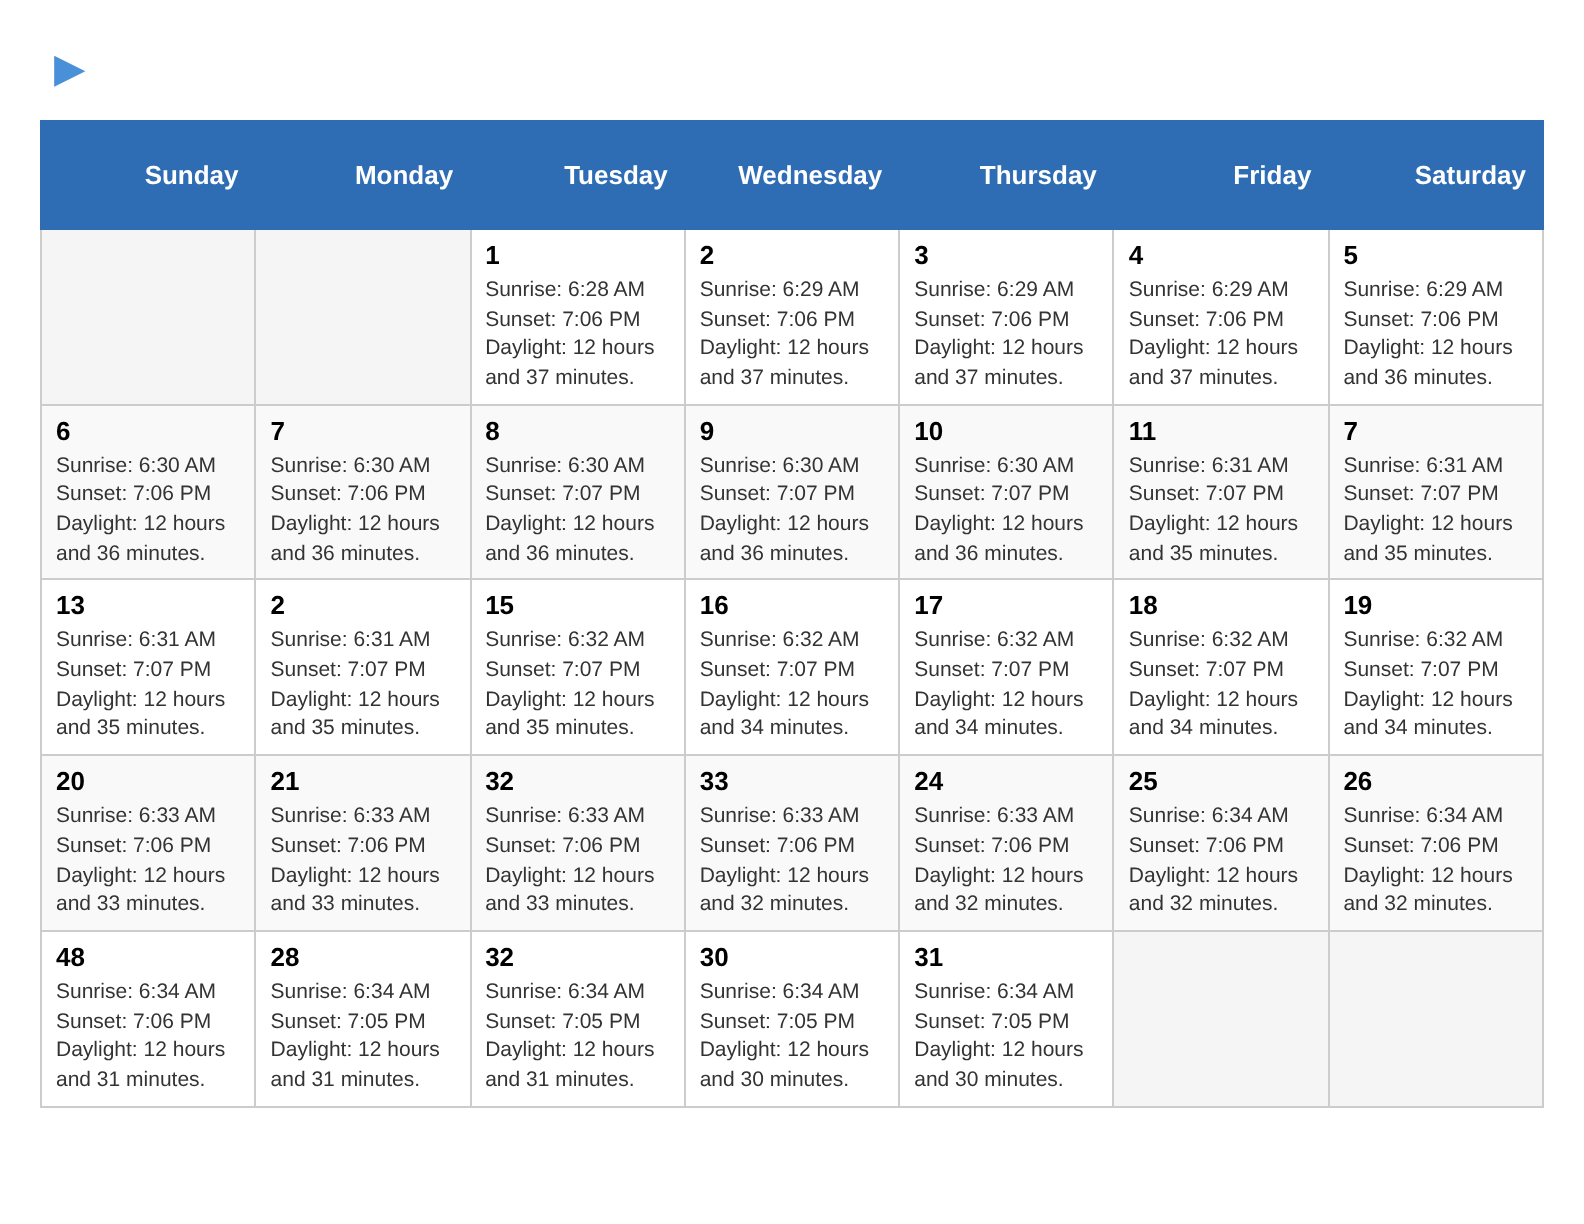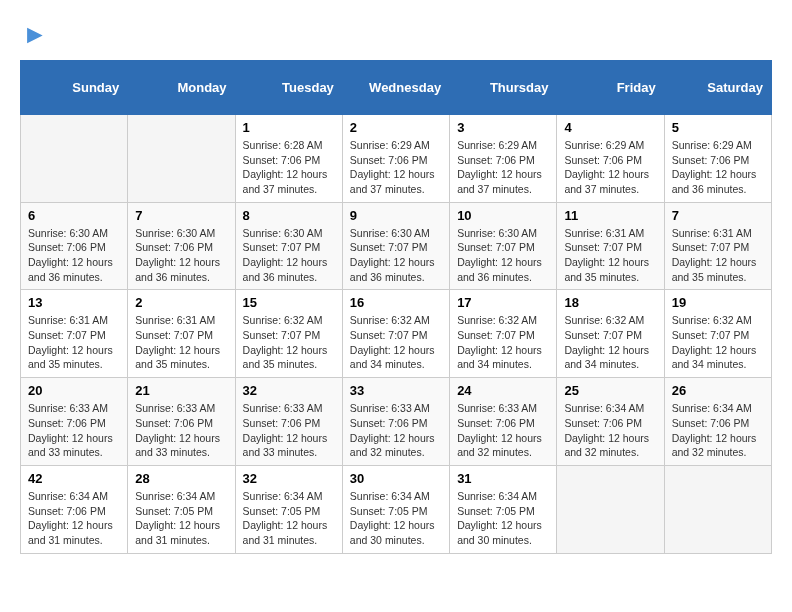--- a/index.html
+++ b/index.html
@@ -272,21 +272,21 @@
         </td>
         <td>
           <span class="day-num">26</span>
           <div class="day-info" style="white-space: pre-line;">Sunrise: 6:34 AM
 Sunset: 7:06 PM
 Daylight: 12 hours and 32 minutes.</div>
         </td>
       </tr>
       <tr>
         <td>
-          <span class="day-num">42</span>
+          <span class="day-num">48</span>
           <div class="day-info" style="white-space: pre-line;">Sunrise: 6:34 AM
 Sunset: 7:06 PM
 Daylight: 12 hours and 31 minutes.</div>
         </td>
         <td>
           <span class="day-num">28</span>
           <div class="day-info" style="white-space: pre-line;">Sunrise: 6:34 AM
 Sunset: 7:05 PM
 Daylight: 12 hours and 31 minutes.</div>
         </td>

